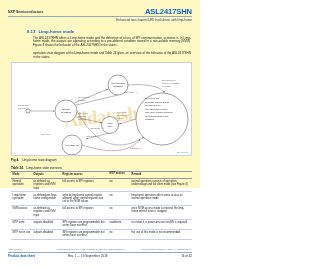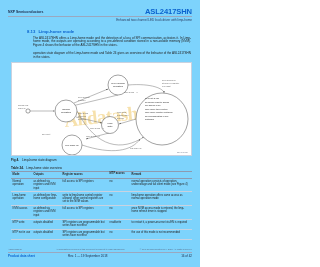--- a/index.html
+++ b/index.html
@@ -2,21 +2,21 @@
 <html><head>
 <meta charset="utf-8">
 <style>
   * { box-sizing: border-box; margin: 0; padding: 0; }
   html, body {
     width: 200px; height: 267px;
     background: #ffffff;
     font-family: "Liberation Sans", sans-serif;
     overflow: hidden;
   }
-  .page { position: relative; width: 200px; height: 267px; background:#7dd3fc; }
+  .page { position: relative; width: 200px; height: 188px; background:#fef9c3; }
 
   
   .hdr { position:absolute; left:0; top:0; width:200px; height:26px; }
   .hdr-left {
     position:absolute; left:8px; top:9.5px;
     font-size:3.4px; color:#1a2a4a; letter-spacing:.05px; font-weight:700;
   }
   .hdr-title {
     position:absolute; right:8px; top:7px;
     font-size:7.6px; font-weight:700; color:#0b63ce; letter-spacing:-.1px;

